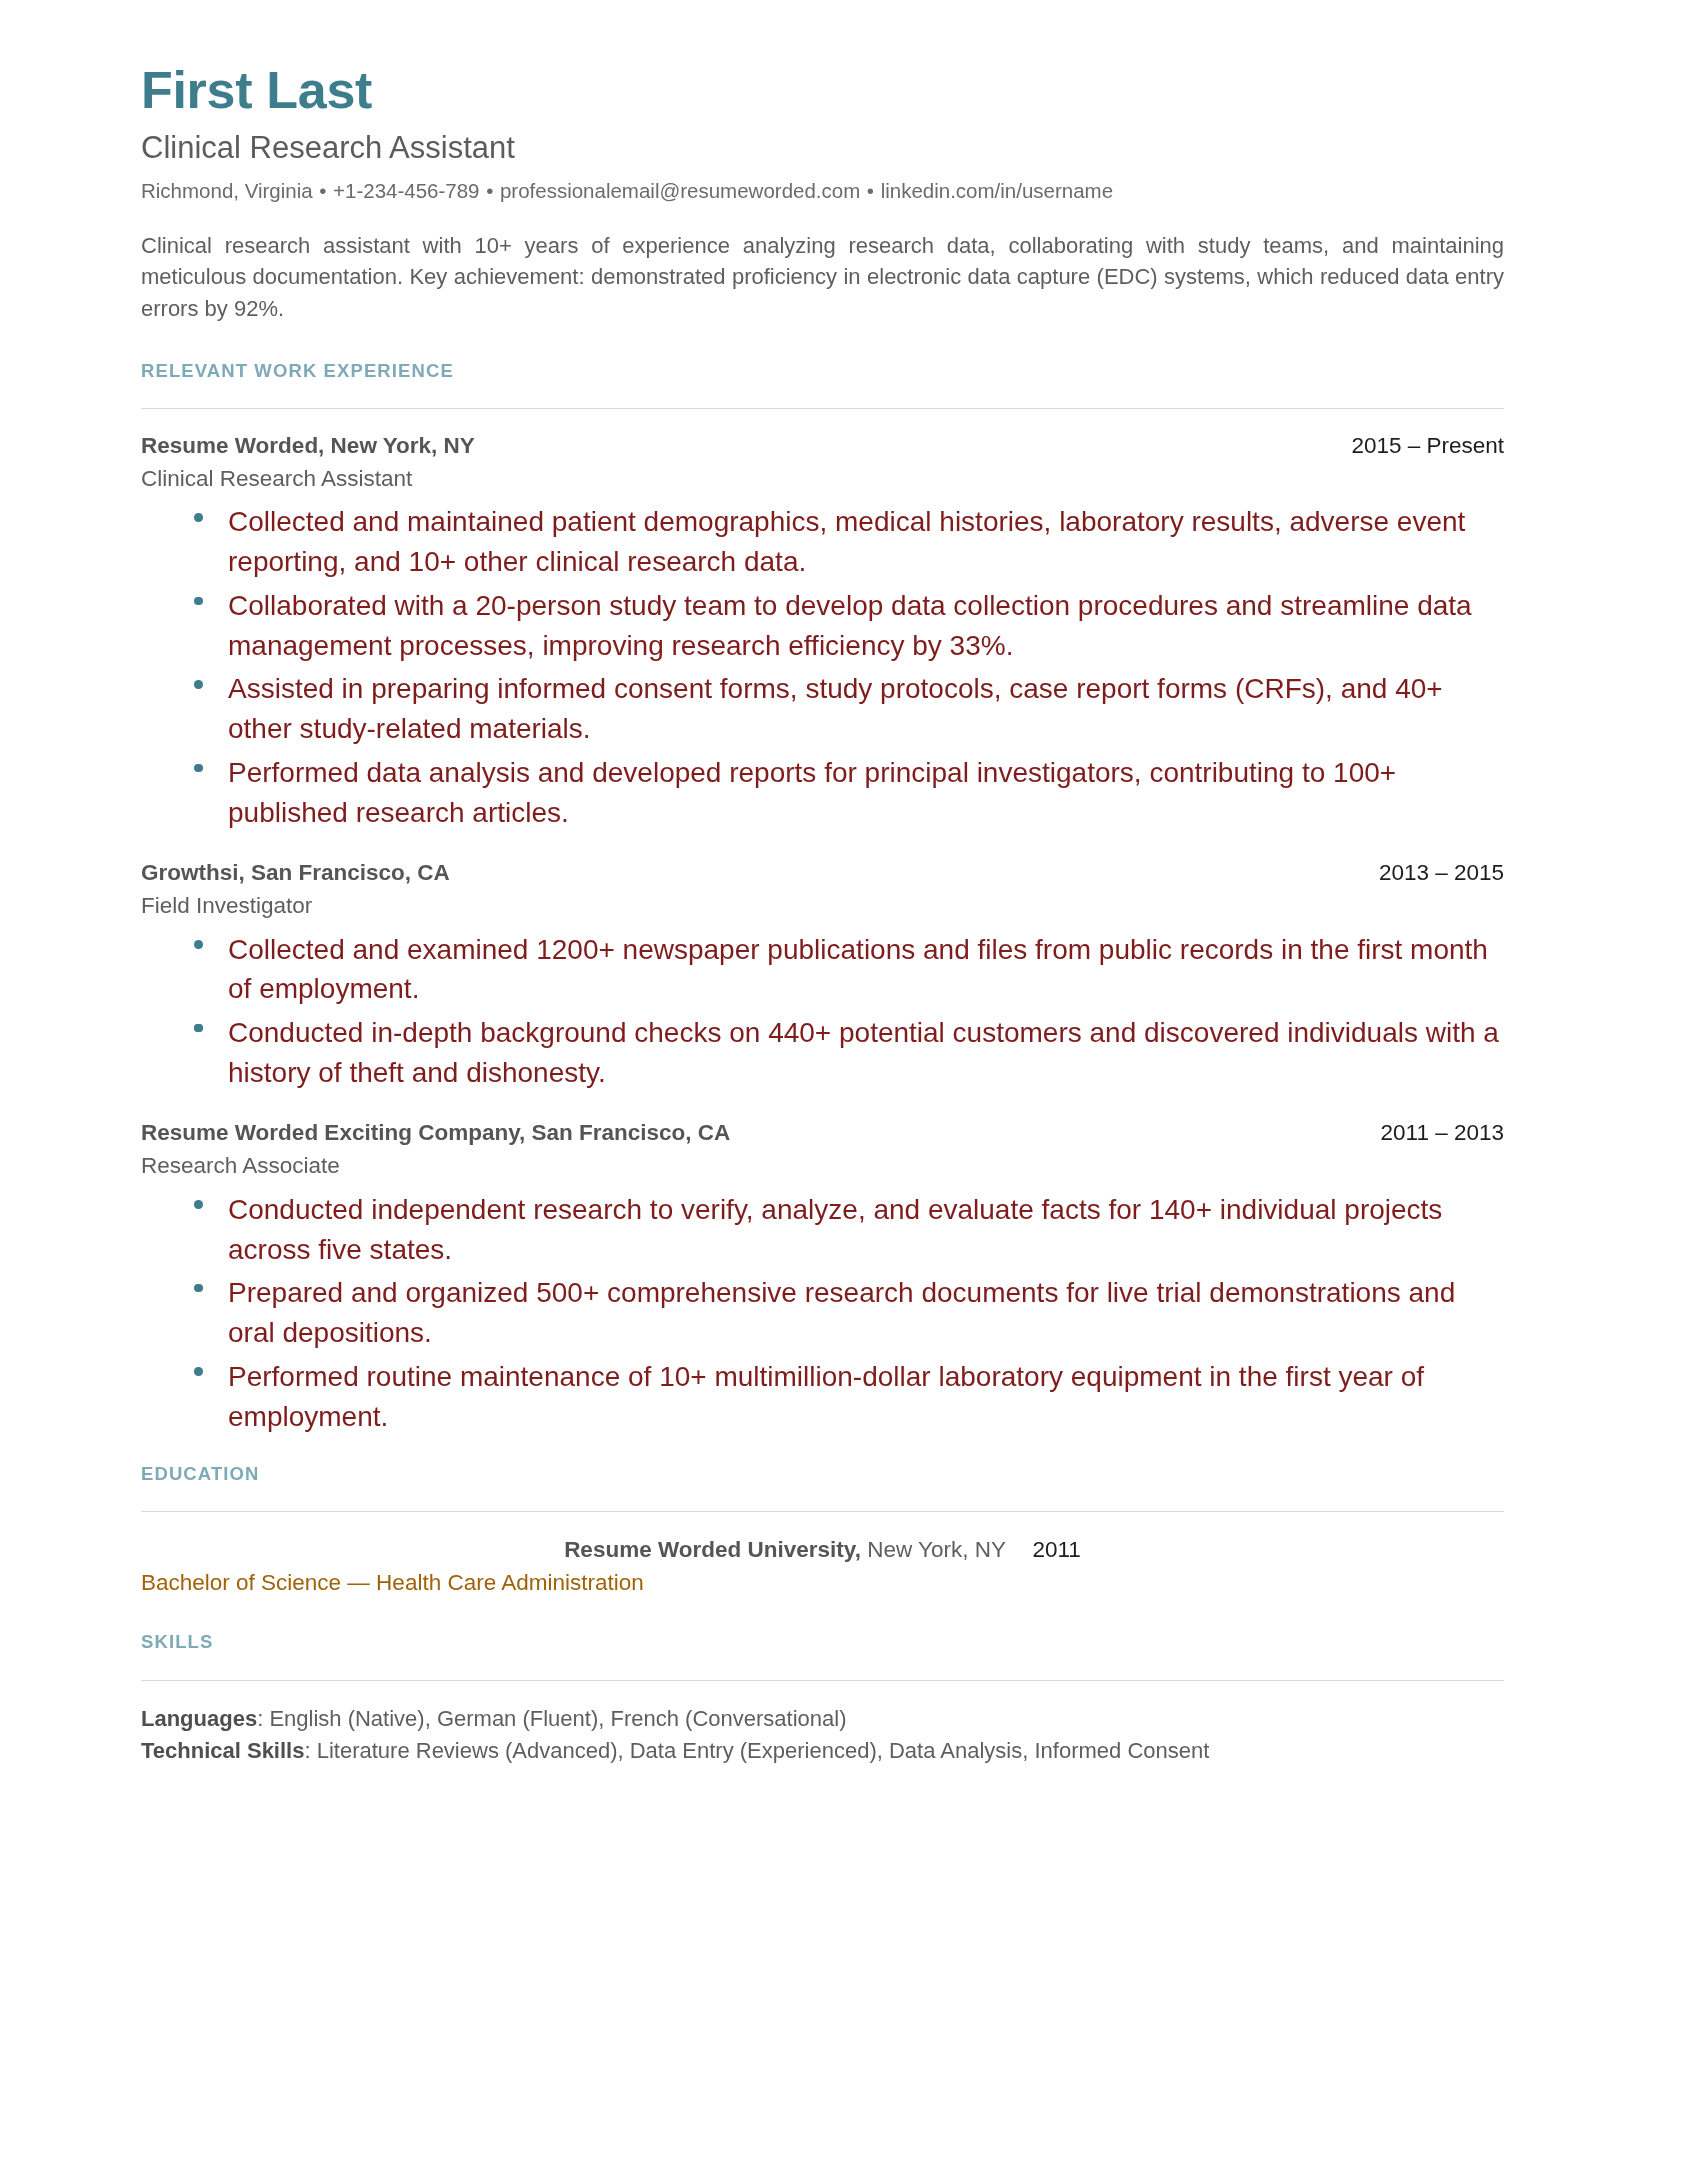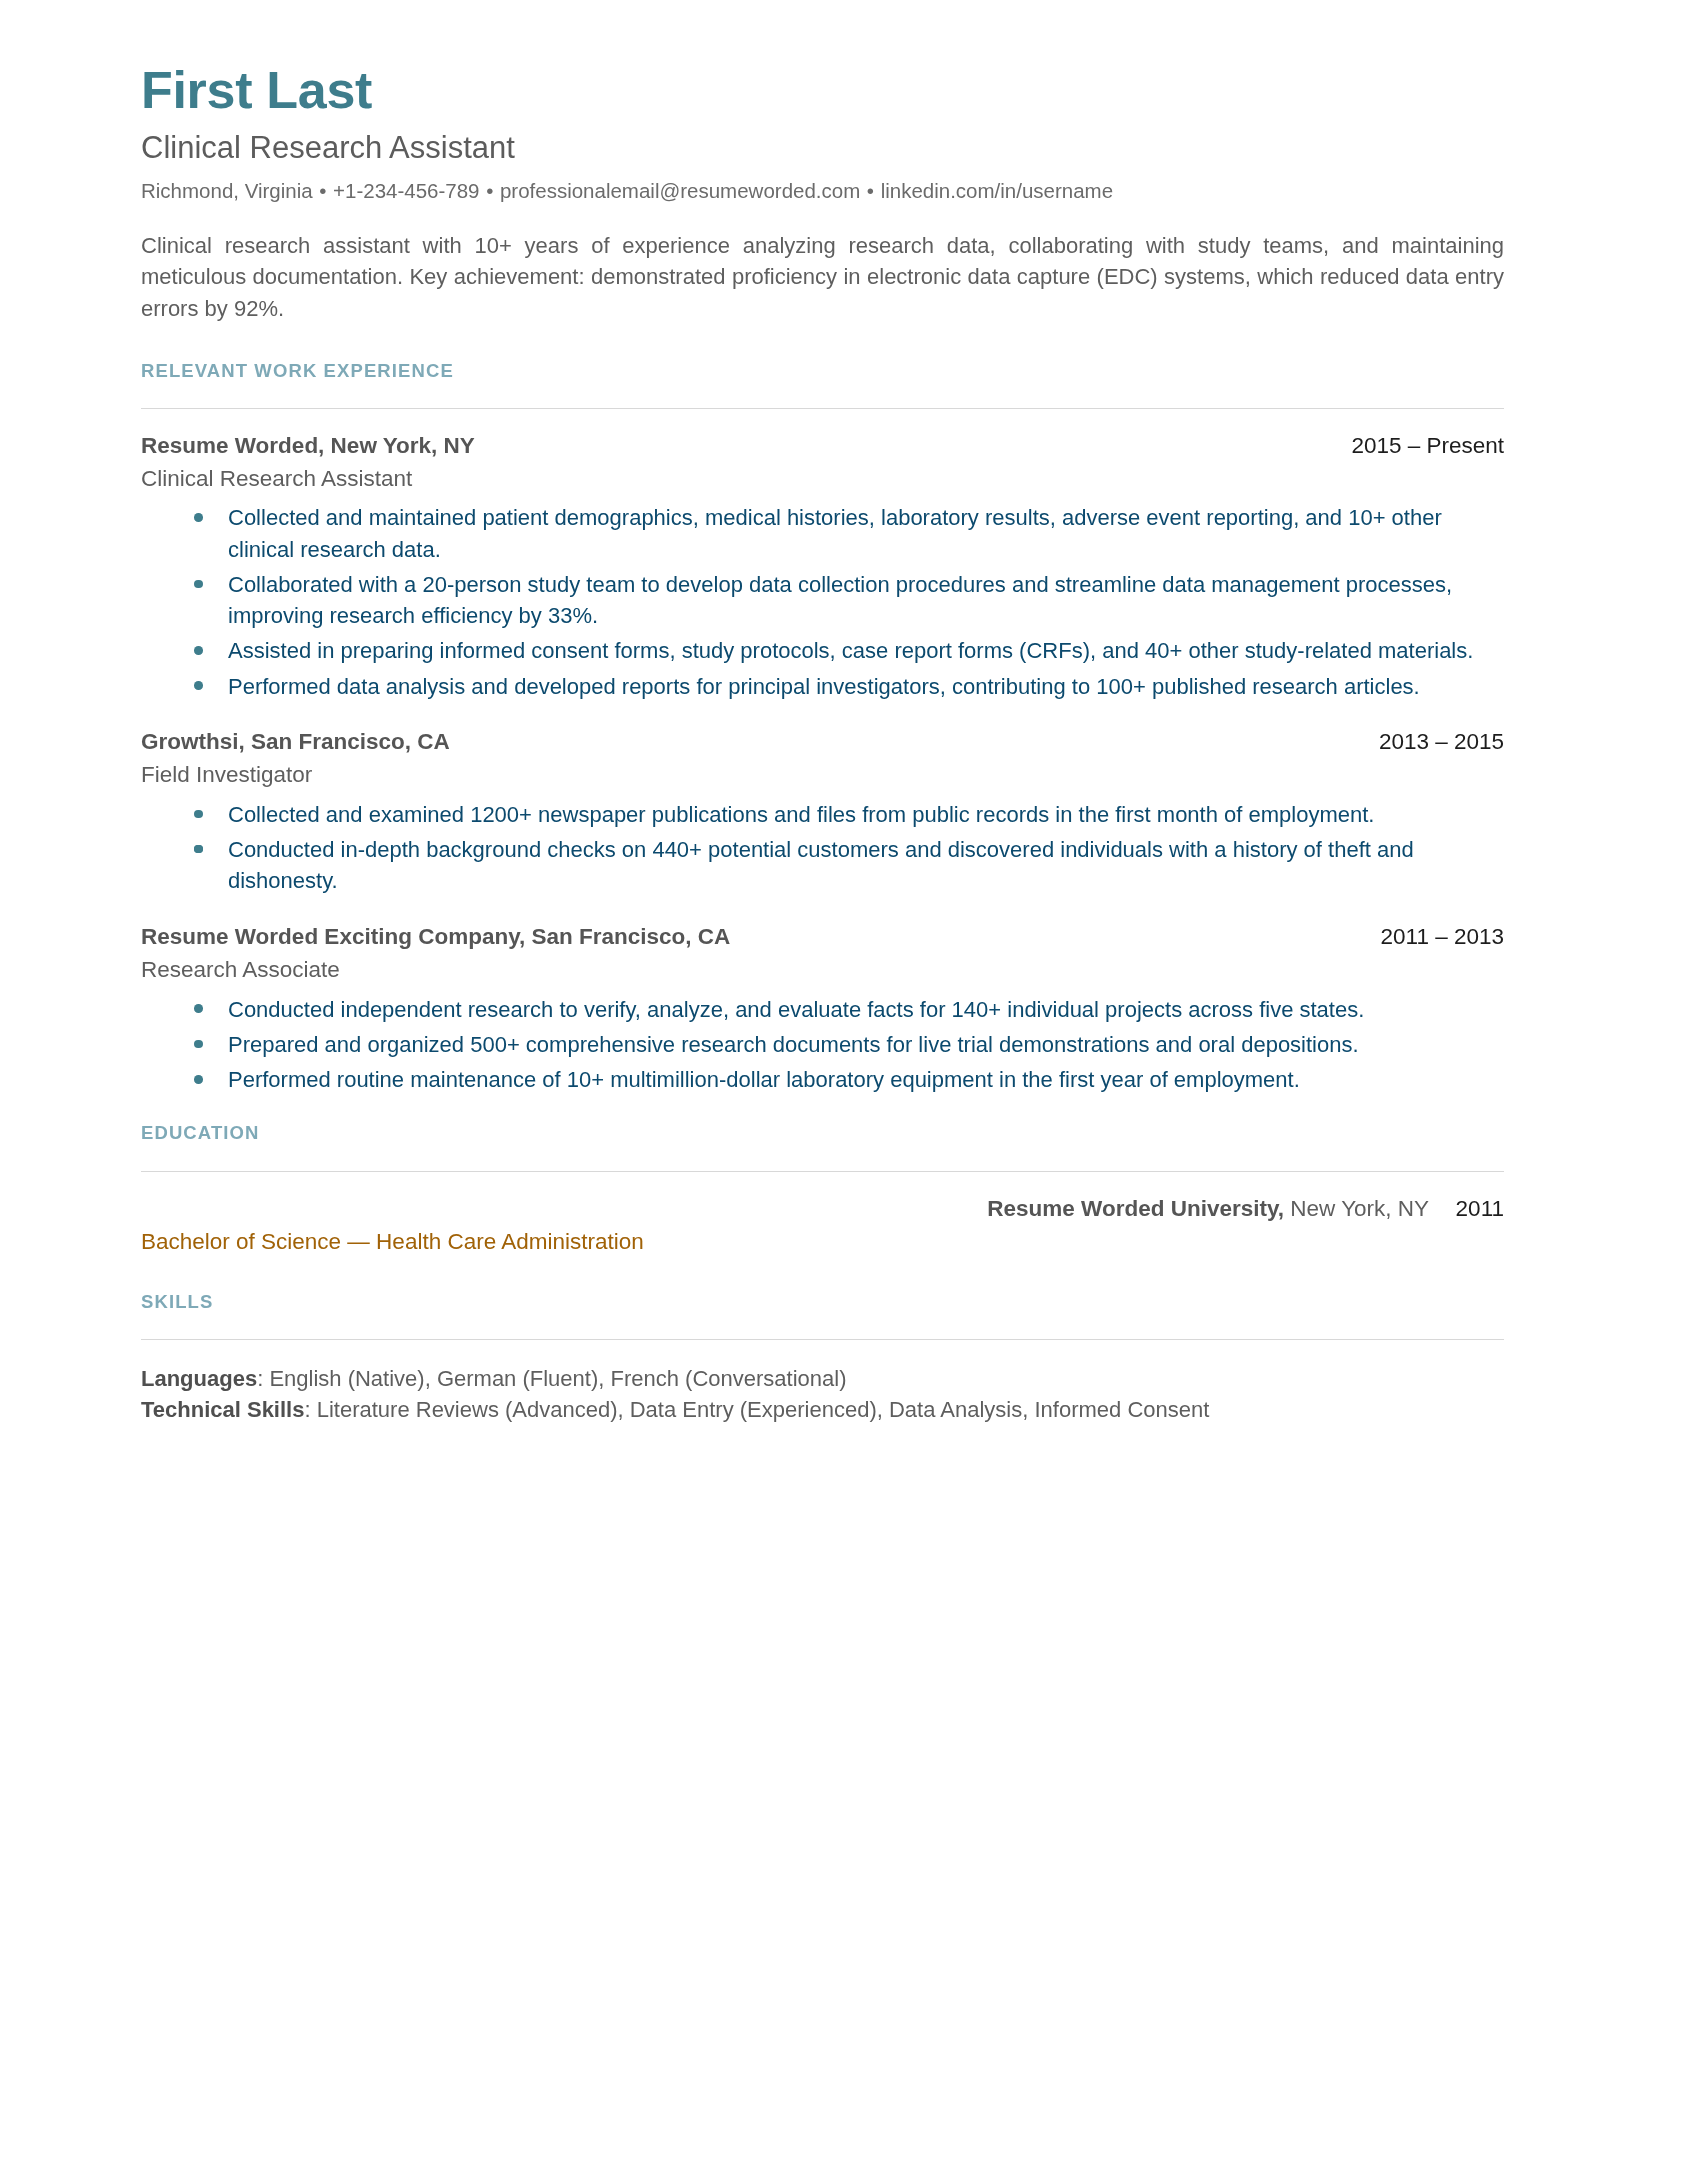--- a/index.html
+++ b/index.html
@@ -103,40 +103,40 @@
   }
 
   
   ul.bullets {
     list-style: none;
     margin: 0;
     padding: 0 0 0 53px;
   }
   ul.bullets li {
     position: relative;
-    font-size: 22px;
+    font-size: 28px;
     line-height: 1.42;
-    color: #0c4a6e;
+    color: #7f1d1d;
     margin-bottom: 4px;
     padding-left: 34px;
   }
   ul.bullets li .dot {
     position: absolute;
     left: 0;
     top: 10.6px;
     width: 8.6px;
     height: 8.6px;
     border-radius: 50%;
     background: #3e7d8c;
   }
 
   
   .edu-head {
     display: flex;
-    justify-content: flex-end;
+    justify-content: center;
     align-items: baseline;
     margin-bottom: 4px;
   }
   .edu-school {
     font-size: 22.5px;
     color: #5e5e5e;
     line-height: 1.3;
   }
   .edu-school b {
     font-weight: bold;

